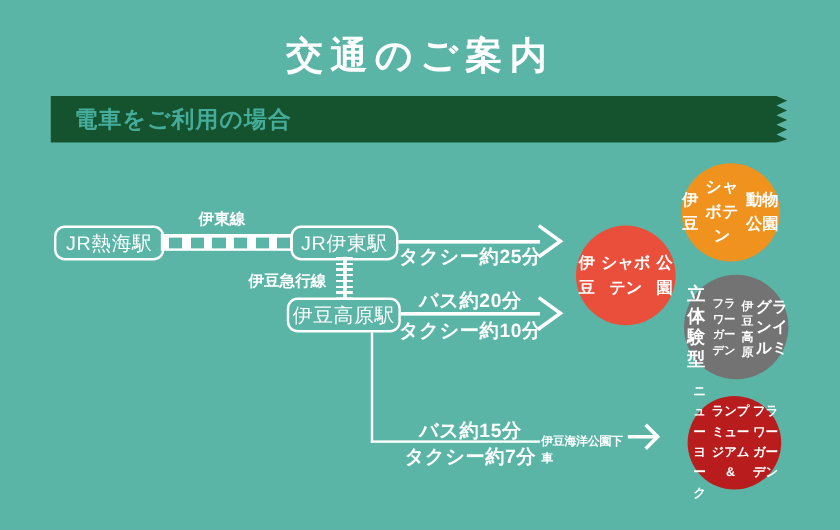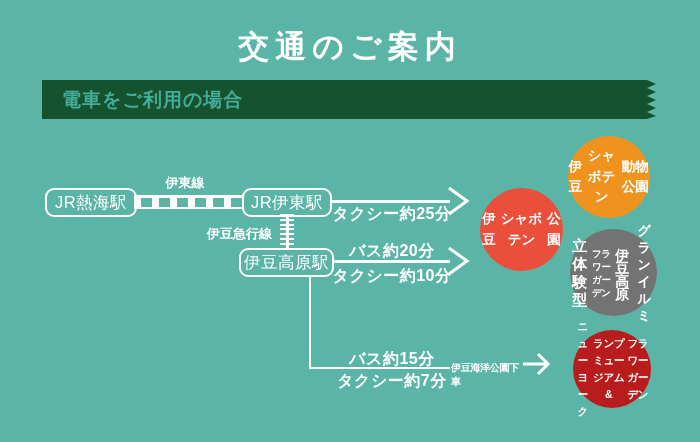--- a/index.html
+++ b/index.html
@@ -75,21 +75,21 @@
     position:absolute; border-radius:50%; color:#fff; font-weight:bold;
     display:flex; flex-direction:row; align-items:center; justify-content:center;
     text-align:center;
   }
   #c-shaboten   { left:568px; top:136px; width:82px; height:82px; font-size:13.5px; line-height:20.5px; }
   #c-granpal    { left:480px; top:188px; width:83px; height:83px; font-size:13.5px; line-height:20.5px; }
   #c-granillumi { left:570px; top:229px; width:87px; height:87px; }
   #c-lamp       { left:573px; top:330px; width:78px; height:78px; font-size:10.5px; line-height:17px; letter-spacing:-.3px; }
   .gi-1 { font-size:15px;  line-height:18px; }
   .gi-2 { font-size:9.5px; line-height:13px; letter-spacing:-.3px; }
-  .gi-3 { font-size:14px;  line-height:13px; margin-top:4px; }
+  .gi-3 { font-size:10px;  line-height:13px; margin-top:4px; }
   .gi-4 { font-size:13px;  line-height:17px; }
 </style>
 </head>
 <body>
 
 <div id="stage">
 
   <div class="title">交通のご案内</div>
 
   <div class="section-bar">

